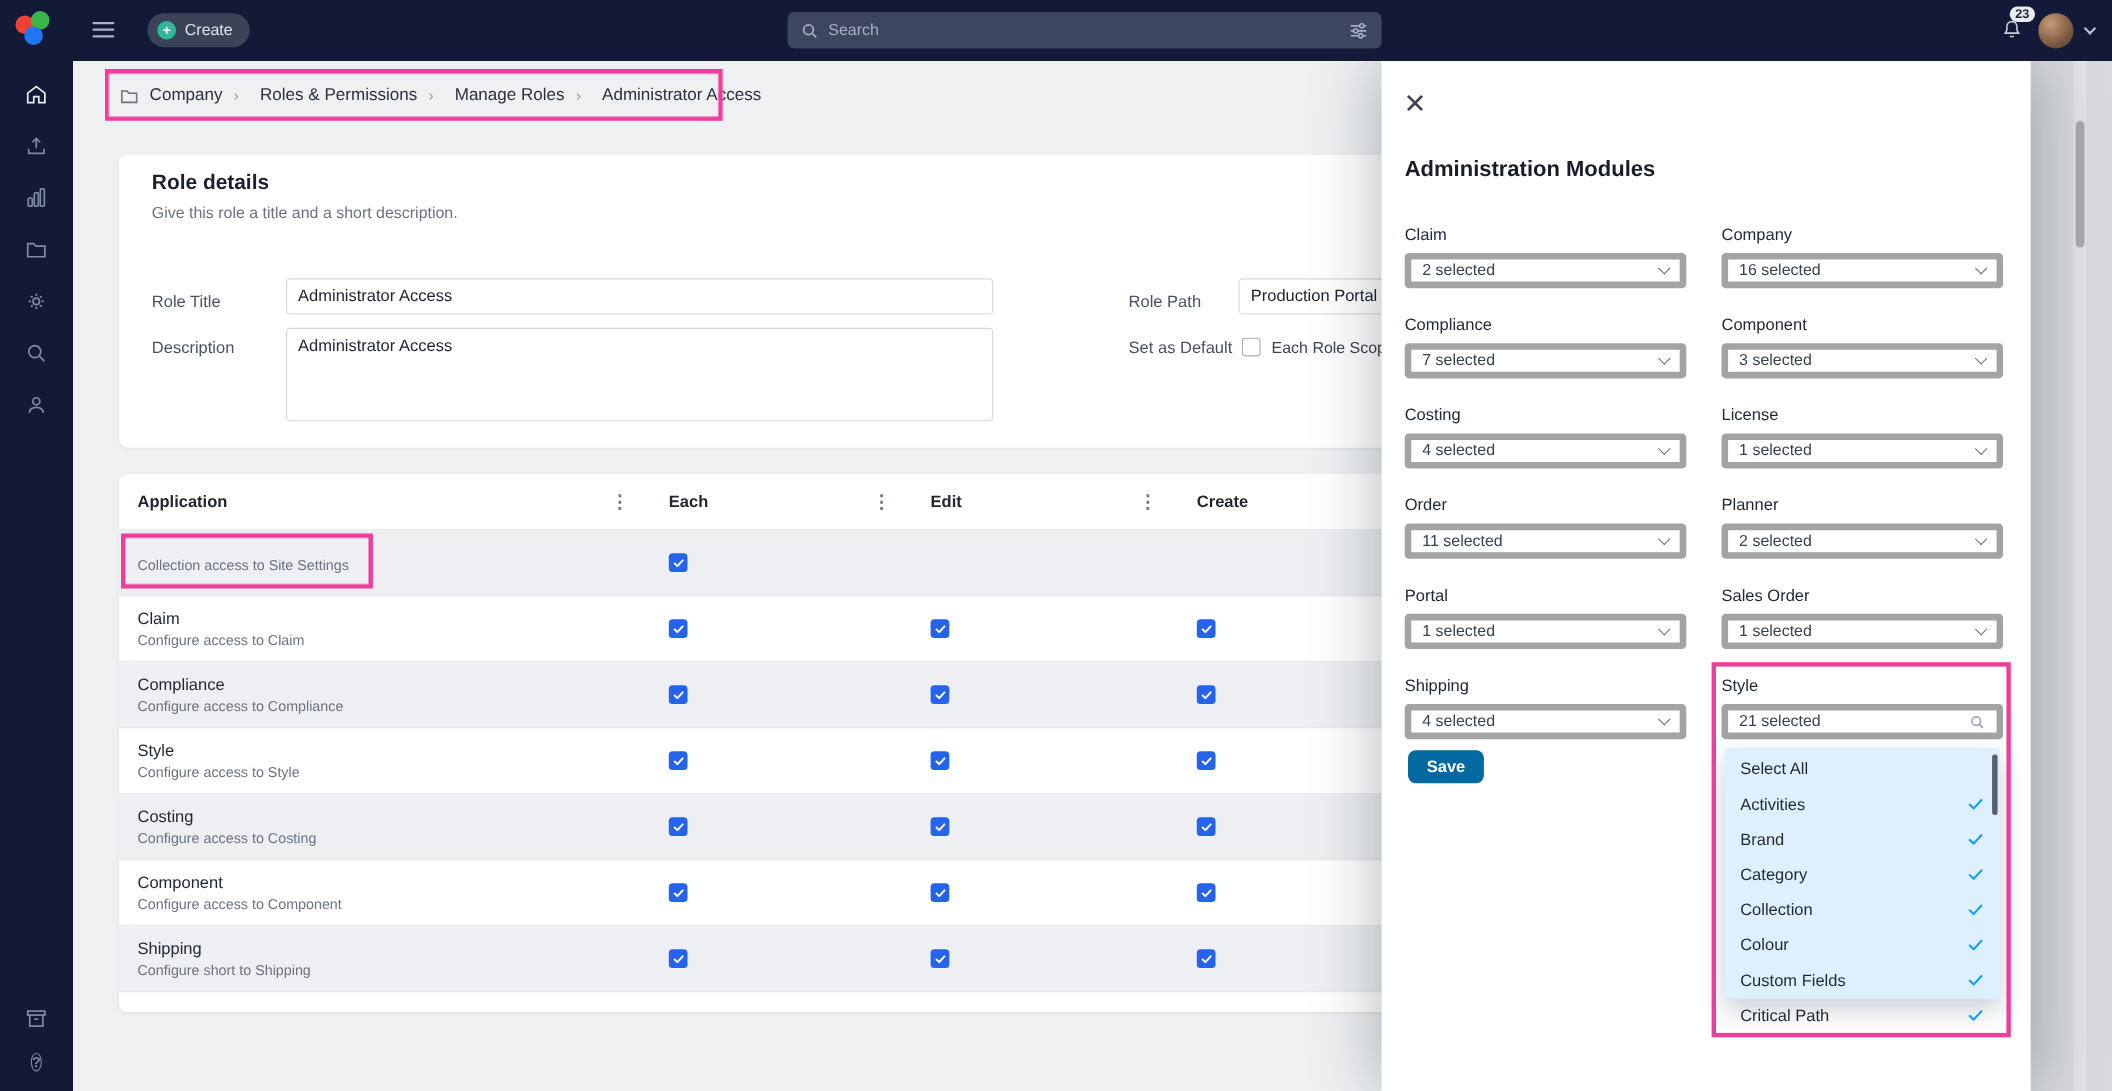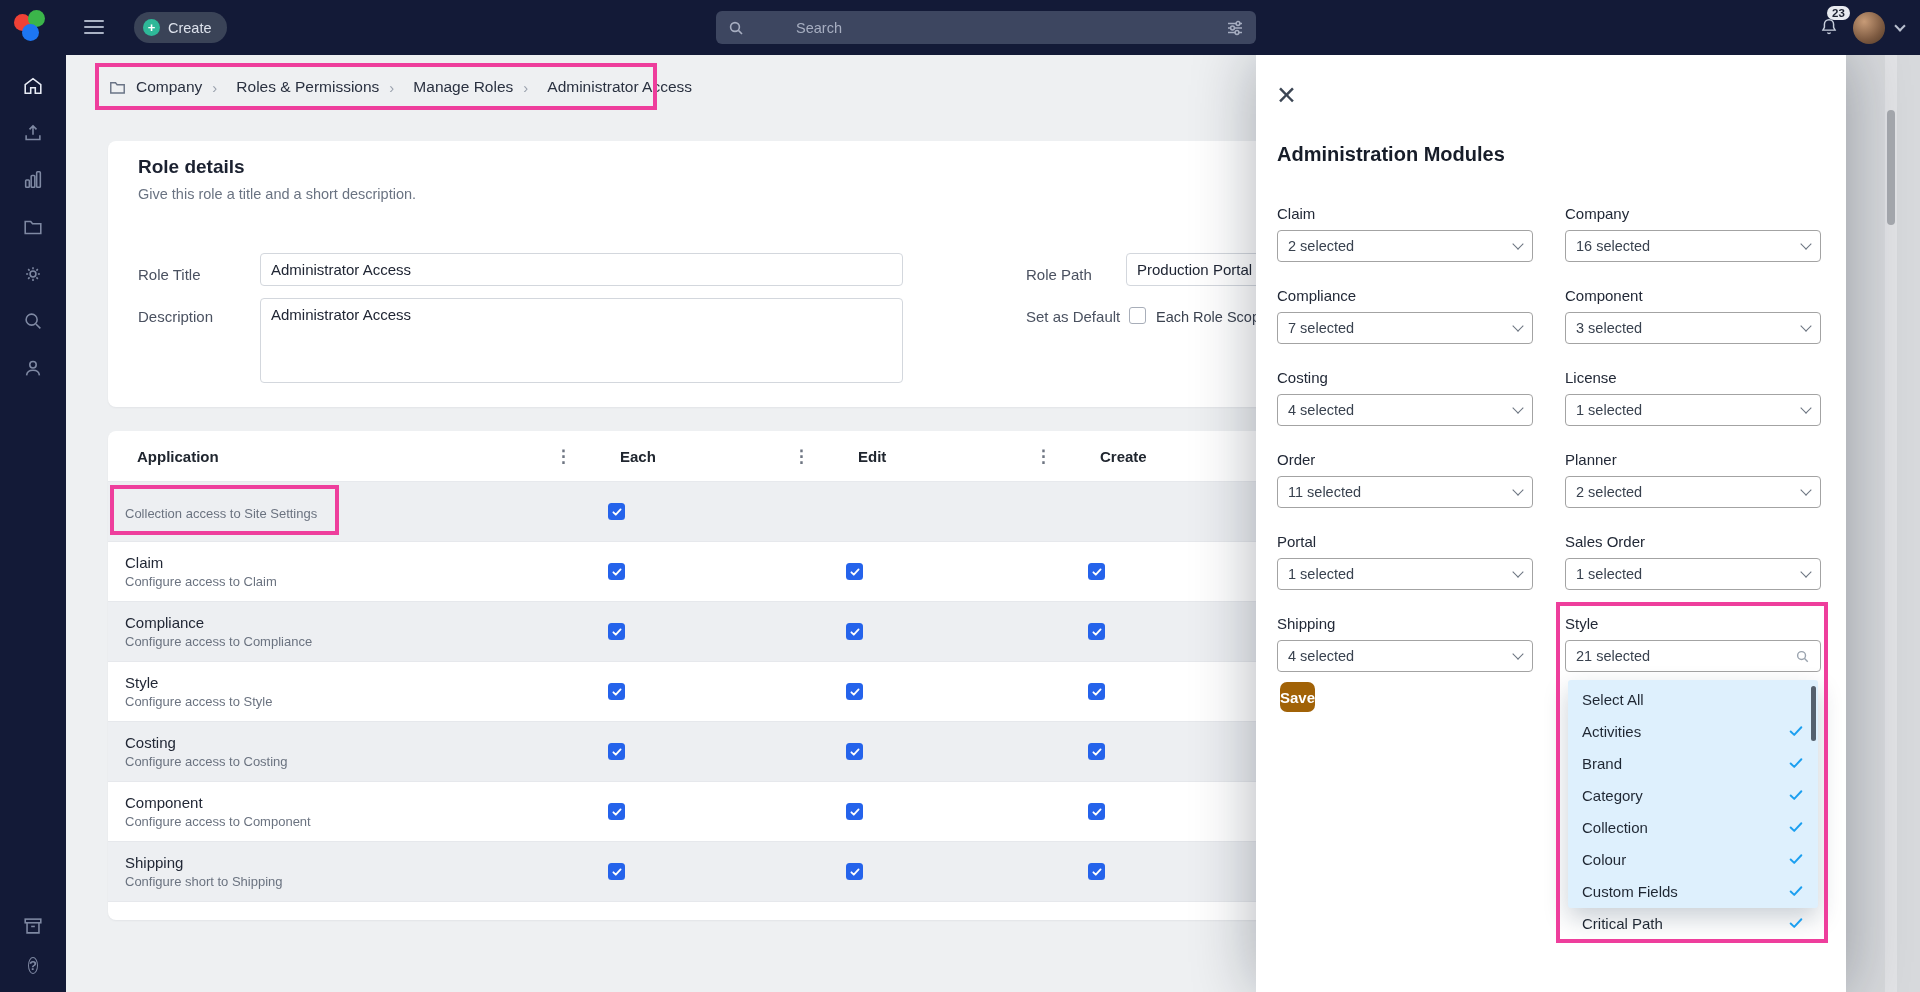--- a/index.html
+++ b/index.html
@@ -16,21 +16,21 @@
   .hamburger { position:absolute; left:82px; top:16px; width:24px; height:22px; background:none; border:none; cursor:pointer; }
   .hamburger span { display:block; height:2px; background:#aab2c4; margin:4px 2px; border-radius:1px; }
   .create-btn { position:absolute; left:134px; top:12px; height:31px; border-radius:16px; background:#3a4357;
     border:none; color:#dde2ec; font-size:14.5px; display:flex; align-items:center; gap:8px; padding:0 15px 0 9px;
     font-family:inherit; cursor:pointer; }
   .plus-circle { width:17px; height:17px; border-radius:50%; background:#2eb898; color:#fff; font-size:13px;
     line-height:17px; text-align:center; font-weight:bold; }
   .searchbar { position:absolute; left:716px; top:11px; width:540px; height:33px; background:#3d4660;
     border-radius:6px; display:flex; align-items:center; padding:0 12px; gap:9px; color:#a7aec1; font-size:14.5px; }
   .searchbar svg { flex:none; }
-  .search-ph { flex:none;margin-left:43px; }
+  .search-ph { flex:none; }
   .filter-ic { margin-left:auto; }
   .topbar-right { position:absolute; right:16px; top:0; height:55px; display:flex; align-items:center; gap:11px; }
   .bell-wrap { position:relative; width:24px; height:26px; }
   .badge { position:absolute; top:-9px; left:9px; background:#e8ebf0; color:#1c2230; font-size:11.5px;
     font-weight:bold; padding:1px 5px; border-radius:9px; }
   .avatar { width:32px; height:32px; border-radius:50%;
     background:radial-gradient(circle at 35% 30%, #c79b77, #7d5a41 60%, #4e3827); }
   .chev-sm { width:8px; height:8px; border-right:2px solid #b9c0cf; border-bottom:2px solid #b9c0cf;
     transform:rotate(45deg); margin-top:-4px; }
 
@@ -62,21 +62,21 @@
     color:#202634; padding:0 10px; font-family:inherit; }
   .txt-area { position:absolute; border:1px solid #d3d7dd; border-radius:4px; background:#fff; font-size:15px;
     color:#202634; padding:7px 10px; font-family:inherit; resize:none; }
   .cb-empty { position:absolute; width:17px; height:17px; border:1.5px solid #a8aeb9; border-radius:3px; background:#fff; }
   .default-text { position:absolute; font-size:14.5px; color:#3c4350; white-space:nowrap; }
 
   
   .table-card { left:42px; top:376px; width:1738px; height:489px; overflow:hidden; }
   .tgrid { display:grid; grid-template-columns:480px 238px 242px 1fr; }
   .thead { height:51px; border-bottom:1px solid #e7e9ed; }
-  .th { display:flex; align-items:center; font-size:15px; font-weight:600; color:#20262f; padding:0 16px 0 20px;margin-left:12px; }
+  .th { display:flex; align-items:center; font-size:15px; font-weight:600; color:#20262f; padding:0 16px 0 20px; }
   .th:first-child { padding-left:17px; }
   .kebab { margin-left:auto; color:#6e7582; font-size:17px; font-weight:bold; cursor:pointer; }
   .trow { height:60px; border-bottom:1px solid #e6e8ec; }
   .trow:nth-of-type(odd) { background:#edeff2; }
   .cell-name { display:flex; flex-direction:column; justify-content:center; padding-left:17px; }
   .row-name { font-size:15px; color:#222836; }
   .row-desc { font-size:13px; color:#6b7380; margin-top:3px; }
   .cell-cb { display:flex; align-items:center; padding-left:20px; }
   .cb { width:17px; height:17px; border-radius:3.5px; background:#2563eb; display:flex; align-items:center;
     justify-content:center; cursor:pointer; }
@@ -88,27 +88,27 @@
 
   
   .drawer { position:fixed; top:55px; right:74px; width:590px; bottom:0; background:#fff; z-index:60;
     box-shadow:0 0 60px rgba(10,18,35,.32); }
   .drawer-close { position:absolute; left:20px; top:28px; font-size:25px; color:#3c4654; background:none;
     border:none; cursor:pointer; line-height:1; font-family:inherit; }
   .drawer-title { position:absolute; left:21px; top:88px; font-size:20px; font-weight:bold; color:#171d29; }
   .fields-grid { position:absolute; left:21px; top:150px; width:544px; display:grid;
     grid-template-columns:256px 256px; column-gap:32px; row-gap:24px; grid-auto-rows:58px; }
   .fgroup .flabel { font-size:15px; color:#222937; font-weight:500; margin-bottom:8px; }
-  .fselect { height:32px; border:1px solid #a3a3a3; border-radius:4px; background:#fff; display:flex;
+  .fselect { height:32px; border:6px solid #a3a3a3; border-radius:4px; background:#fff; display:flex;
     align-items:center; justify-content:space-between; padding:0 10px; font-size:14.5px; color:#39424f; cursor:pointer; }
   .chev-down { width:8px; height:8px; border-right:1.7px solid #6b7480; border-bottom:1.7px solid #6b7480;
     transform:rotate(45deg); margin-top:-4px; }
   .mini-search { display:none; }
   .style-open .mini-search { display:block; }
-  .save-btn { position:absolute; left:24px; top:627px; height:30px; padding:0 0; background:#a16207;
+  .save-btn { position:absolute; left:24px; top:627px; height:30px; padding:0 17px; background:#0369a1;
     color:#fff; border:none; border-radius:7px; font-size:15px; font-weight:bold; font-family:inherit; cursor:pointer; }
   .style-panel { position:absolute; left:312px; top:625px; width:250px; height:228px; background:#def0fd;
     border-radius:3px; box-shadow:0 10px 24px rgba(13,40,70,.22); padding-top:3px; z-index:5; }
   .option { height:32px; display:flex; align-items:center; justify-content:space-between;
     padding:0 14px 0 14px; font-size:15px; color:#1f2733; cursor:pointer; }
   .panel-thumb { position:absolute; right:2px; top:6px; width:5px; height:55px; background:#55606d;
     border-radius:3px; }
 
   
   .anno { position:fixed; border:4px solid #ee3e9c; z-index:65; pointer-events:none; }

